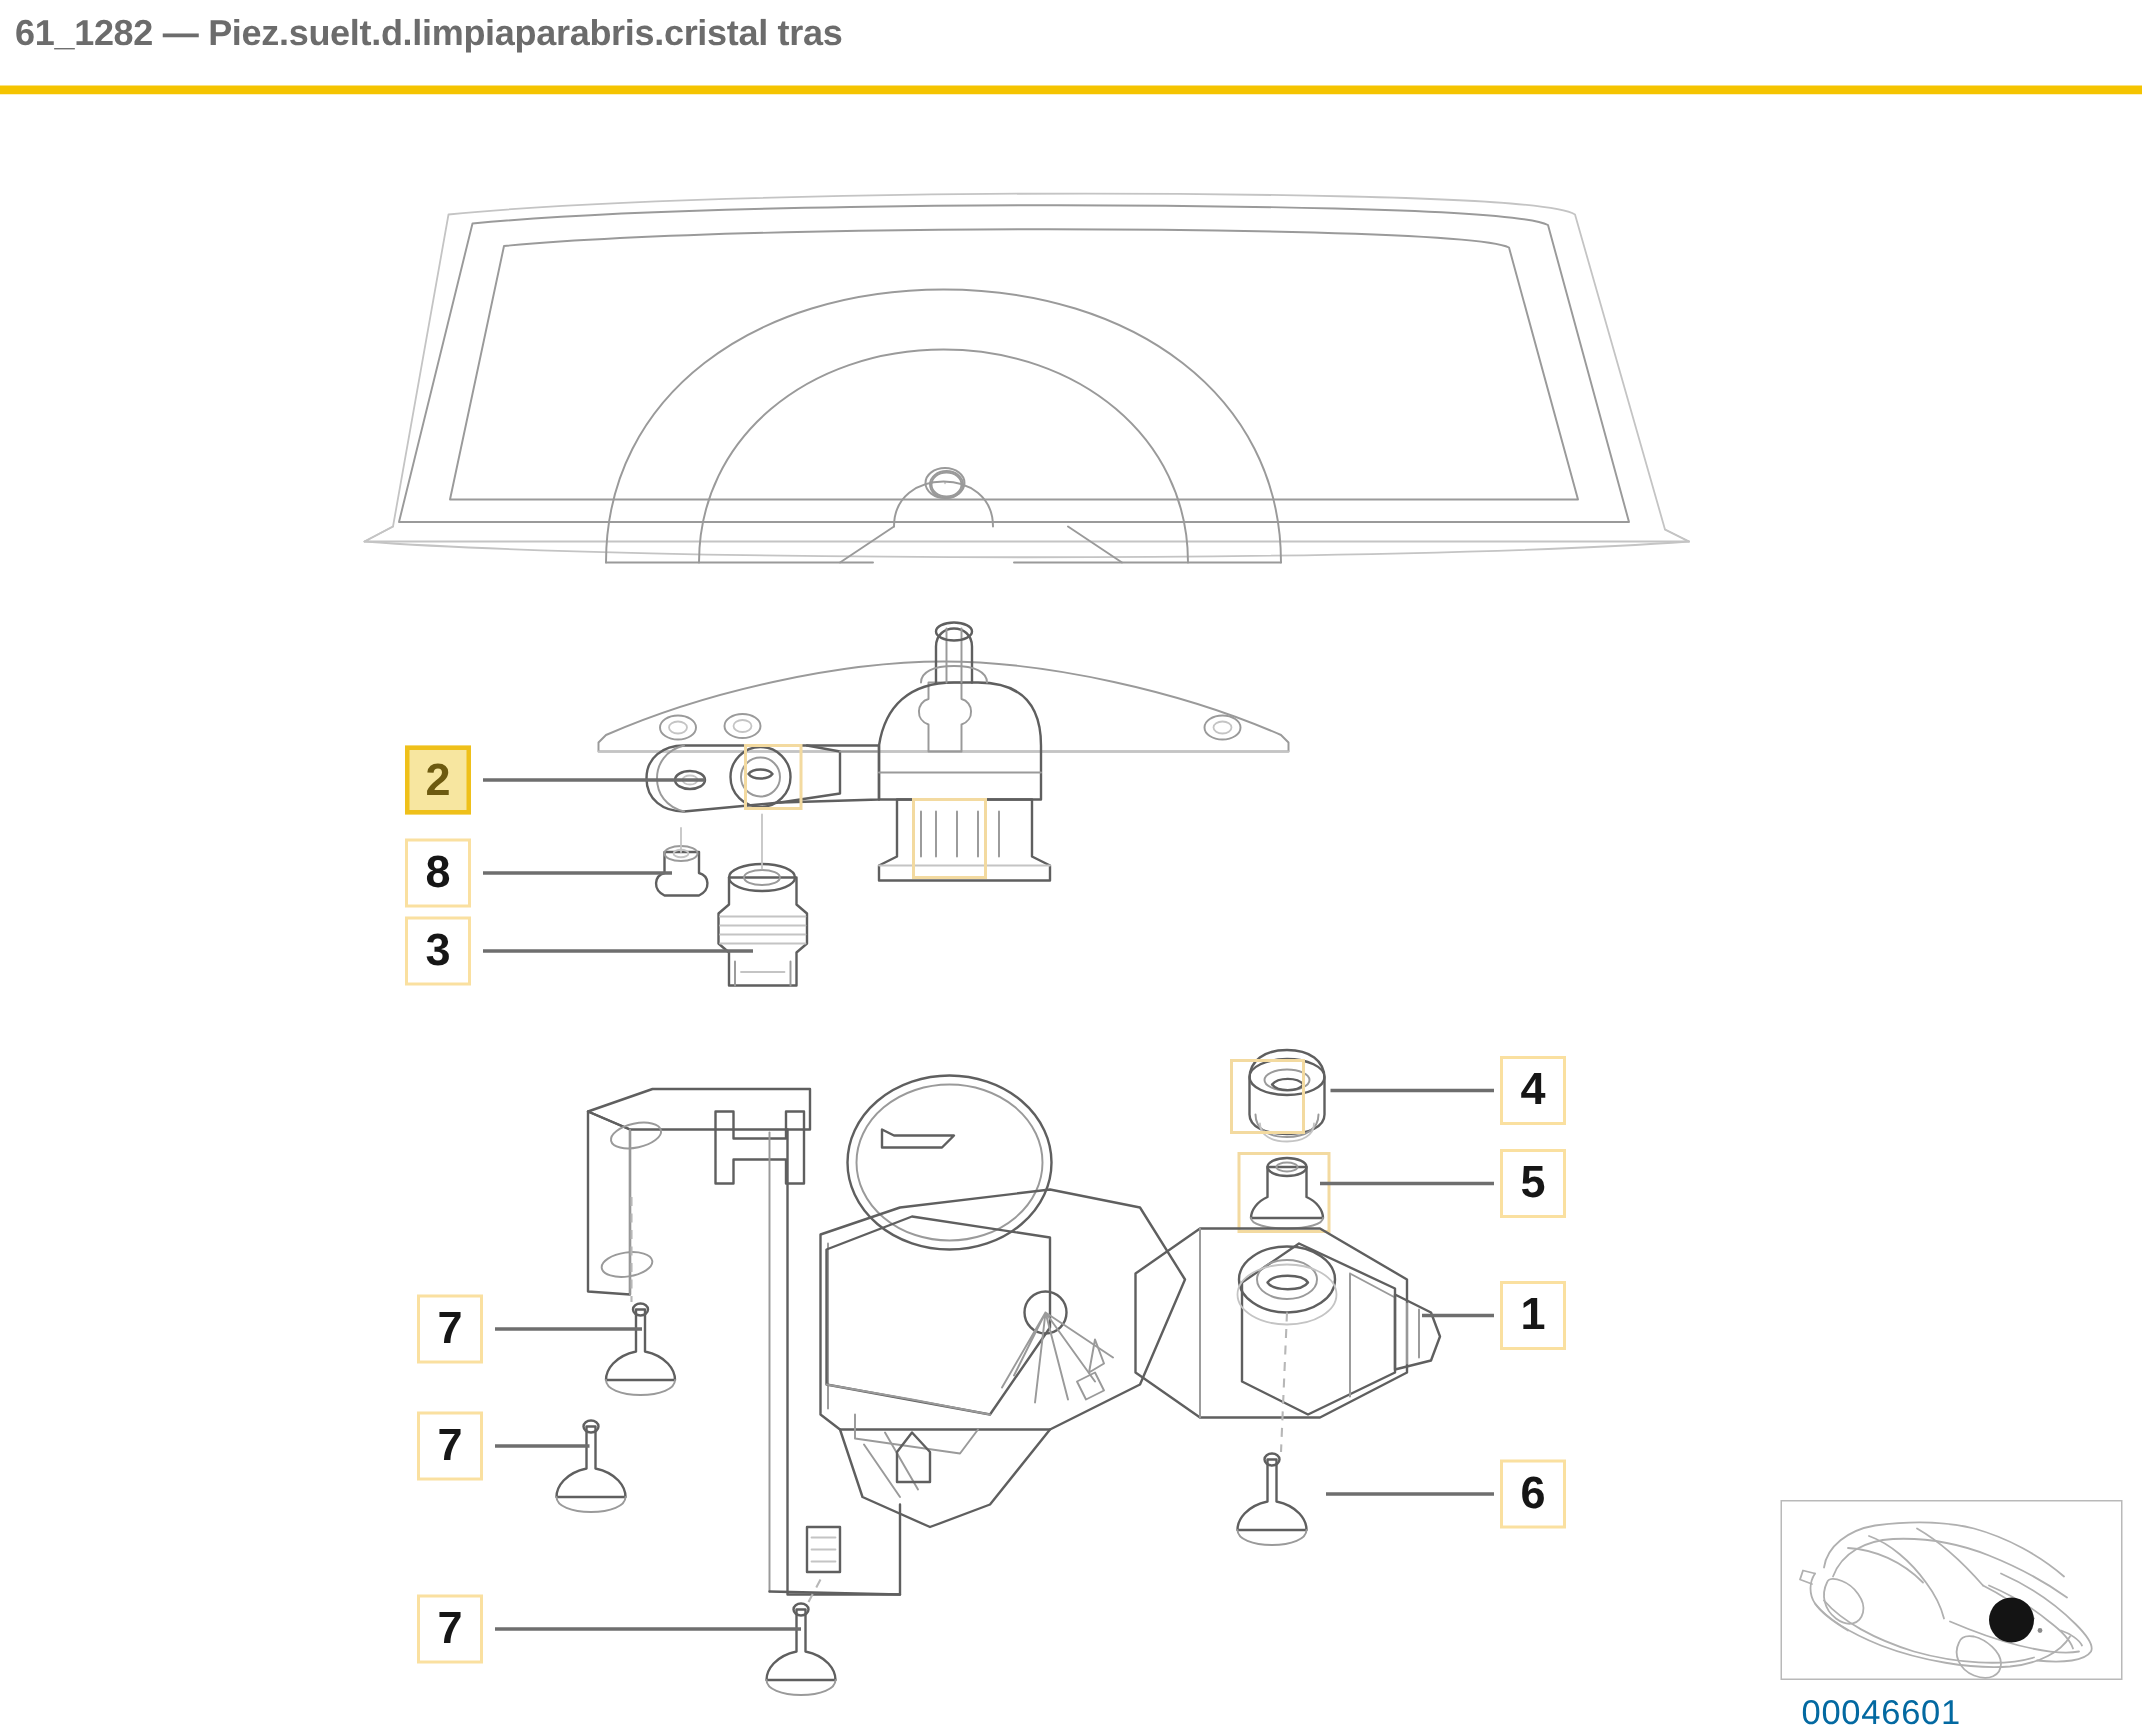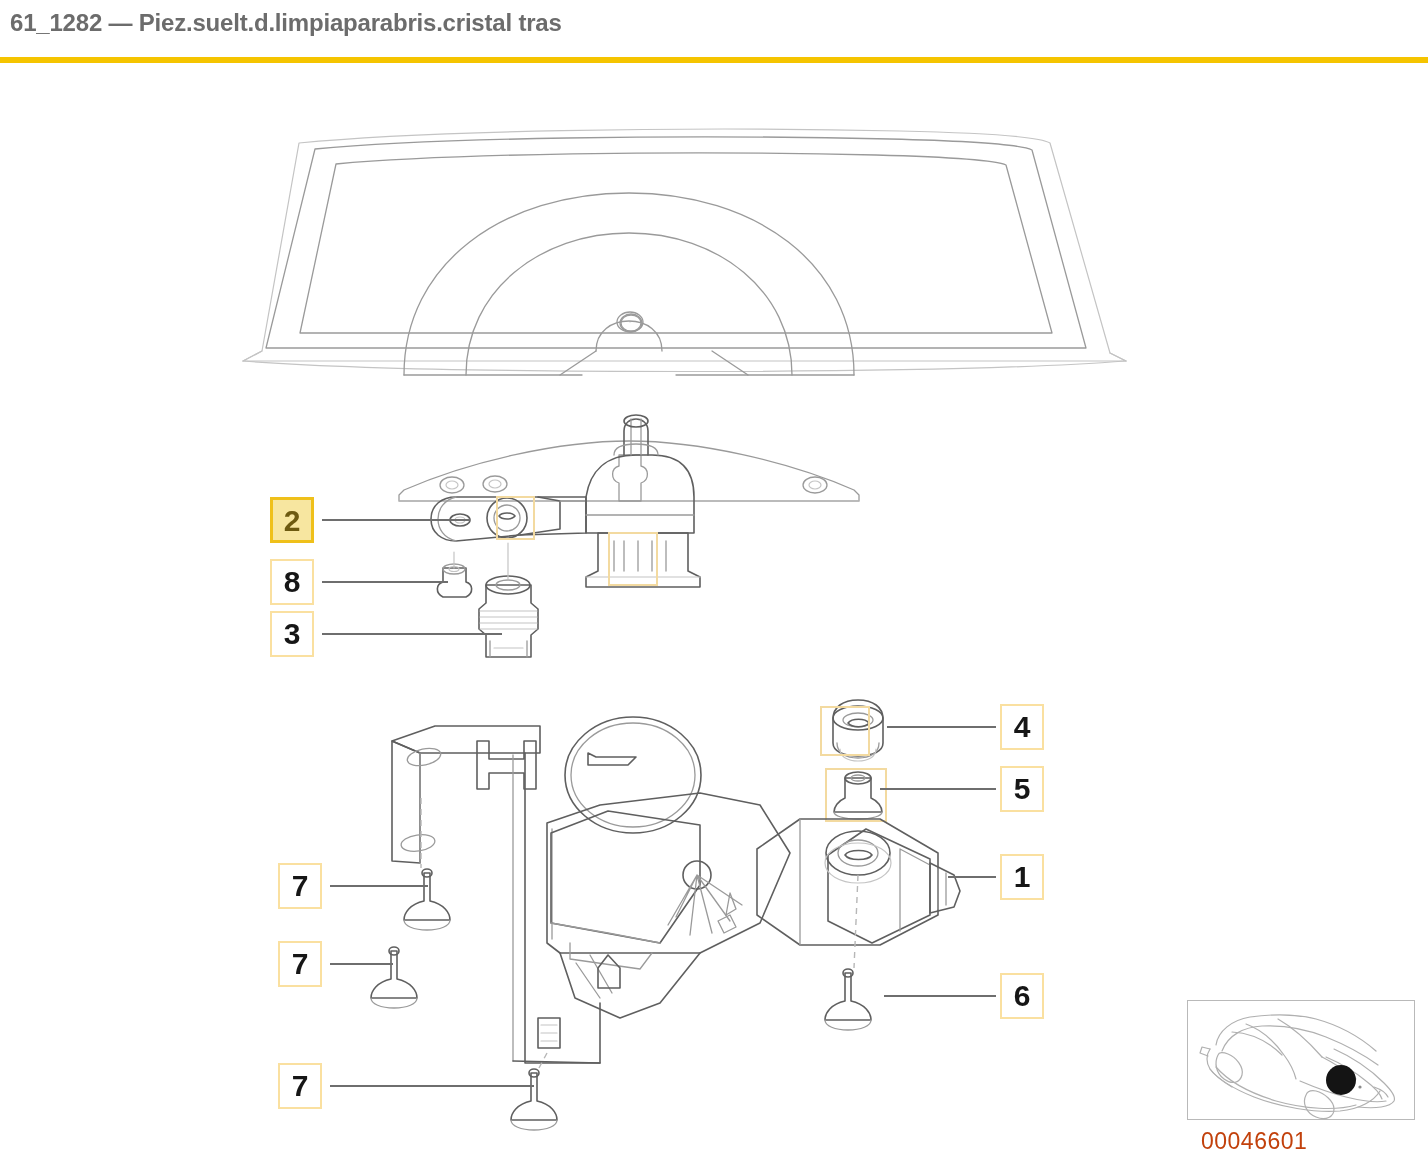--- a/index.html
+++ b/index.html
@@ -102,21 +102,21 @@
     position: absolute;
     left: 0; top: 0;
     width: 228px;
     height: 120px;
   }
   #locator-number {
     position: absolute;
     left: 14px;
     top: 128px;
     font-size: 23px;
-    color: #c2410c;
+    color: #0369a1;
     letter-spacing: 0.5px;
     font-family: "Liberation Sans", sans-serif;
     white-space: nowrap;
   }
 </style>
 </head>
 <body>
 
 <div id="header">
   <div id="header-title">61_1282 — Piez.suelt.d.limpiaparabris.cristal tras</div>

